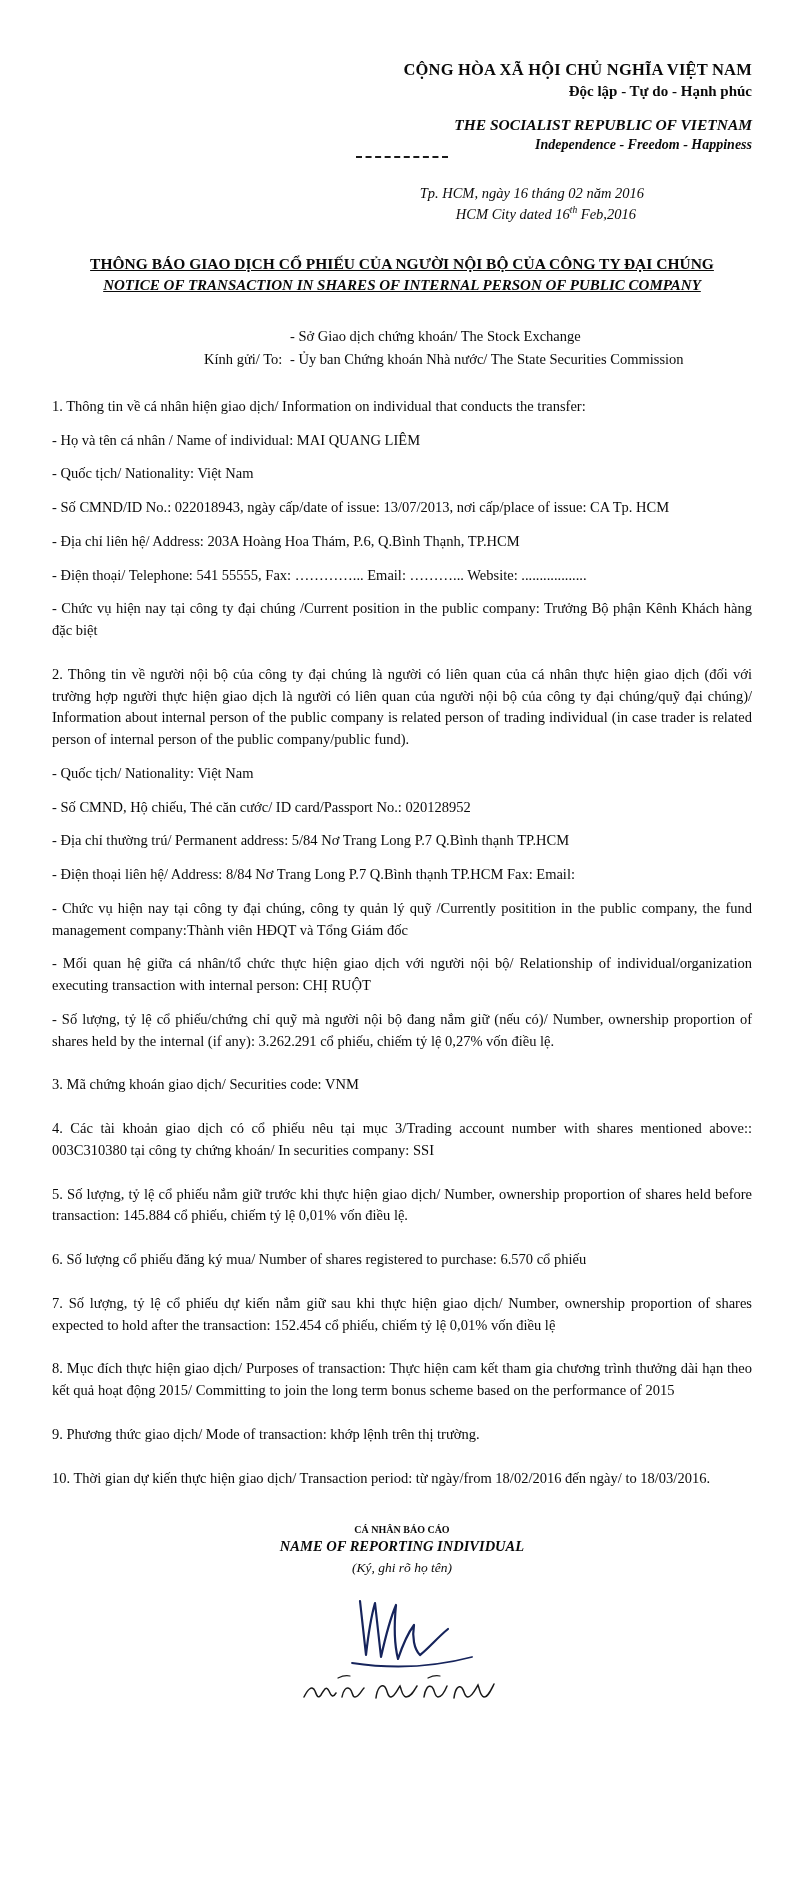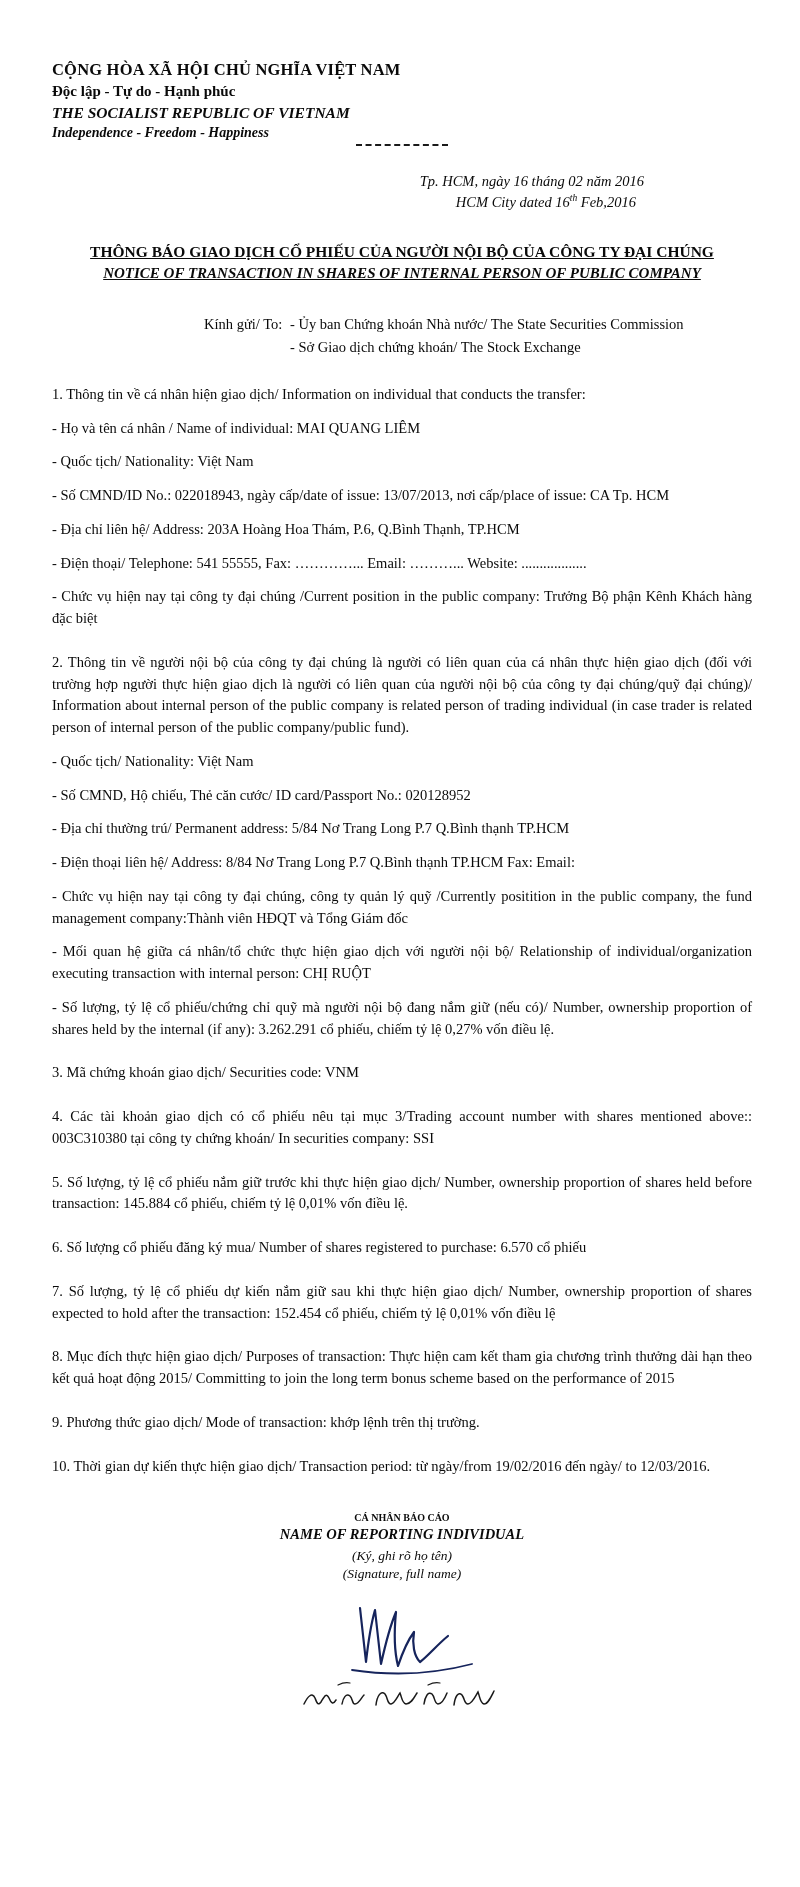--- a/index.html
+++ b/index.html
@@ -17,40 +17,40 @@
     color: #0a0a0a;
     box-sizing: border-box;
     overflow: hidden;
   }
   .sheet {
     position: absolute;
     left: 52px;
     top: 60px;
     width: 700px;
   }
-  .center { text-align: left; font-family: Liberation Serif, serif; }
+  .center { text-align: right; font-family: Liberation Serif, serif; }
 
   .hdr-line1 {
     font-size: 16.5px;
     font-weight: bold;
     letter-spacing: 0.2px;
     line-height: 1.25;
   }
   .hdr-line2 {
     font-size: 15px;
     font-weight: bold;
     line-height: 1.3;
     margin-top: 1px;
   }
   .hdr-line3 {
     font-size: 15.5px;
     font-weight: bold;
     font-style: italic;
     line-height: 1.3;
-    margin-top: 2px;
+    margin-top: 14px;
   }
   .hdr-line4 {
     font-size: 14px;
     font-weight: bold;
     font-style: italic;
     line-height: 1.3;
     margin-top: 1px;
   }
   .rule {
     margin: 2px auto 0 auto;
@@ -164,26 +164,26 @@
       <div class="l2"><span>HCM City dated 16</span><sup>th</sup><span> Feb,2016</span></div>
     </div>
 
     <div class="title">
       <div class="t1">THÔNG BÁO GIAO DỊCH CỔ PHIẾU CỦA NGƯỜI NỘI BỘ CỦA CÔNG TY ĐẠI CHÚNG</div>
       <div class="t2">NOTICE OF TRANSACTION IN SHARES OF INTERNAL PERSON OF PUBLIC COMPANY</div>
     </div>
 
     <div class="recipients">
       <div class="rrow">
+        <div class="rlabel"></div>
+        <div class="rtext">- Sở Giao dịch chứng khoán/ The Stock Exchange</div>
+      </div>
+      <div class="rrow">
         <div class="rlabel">Kính gửi/ To:</div>
         <div class="rtext">- Ủy ban Chứng khoán Nhà nước/ The State Securities Commission</div>
-      </div>
-      <div class="rrow">
-        <div class="rlabel"></div>
-        <div class="rtext">- Sở Giao dịch chứng khoán/ The Stock Exchange</div>
       </div>
     </div>
 
     <div class="body">
 
       <p class="p gap">1. Thông tin về cá nhân hiện giao dịch/ Information on individual that conducts the transfer:</p>
       <p class="p gap-sm">- Họ và tên cá nhân / Name of individual: MAI QUANG LIÊM</p>
       <p class="p gap-sm">- Quốc tịch/ Nationality: Việt Nam</p>
       <p class="p gap-sm">- Số CMND/ID No.: 022018943, ngày cấp/date of issue: 13/07/2013, nơi cấp/place of issue: CA Tp. HCM</p>
       <p class="p gap-sm">- Địa chỉ liên hệ/ Address: 203A Hoàng Hoa Thám, P.6, Q.Bình Thạnh, TP.HCM</p>
@@ -199,28 +199,27 @@
       <p class="p gap-sm">- Mối quan hệ giữa cá nhân/tổ chức thực hiện giao dịch với người nội bộ/ Relationship of individual/organization executing transaction with internal person: CHỊ RUỘT</p>
       <p class="p gap-sm">- Số lượng, tỷ lệ cổ phiếu/chứng chỉ quỹ mà người nội bộ đang nắm giữ (nếu có)/ Number, ownership proportion of shares held by the internal (if any): 3.262.291 cổ phiếu, chiếm tỷ lệ 0,27% vốn điều lệ.</p>
 
       <p class="p gap-lg">3. Mã chứng khoán giao dịch/ Securities code: VNM</p>
       <p class="p gap-lg">4. Các tài khoản giao dịch có cổ phiếu nêu tại mục 3/Trading account number with shares mentioned above:: 003C310380 tại công ty chứng khoán/ In securities company: SSI</p>
       <p class="p gap-lg">5. Số lượng, tỷ lệ cổ phiếu nắm giữ trước khi thực hiện giao dịch/ Number, ownership proportion of shares held before transaction: 145.884 cổ phiếu, chiếm tỷ lệ 0,01% vốn điều lệ.</p>
       <p class="p gap-lg">6. Số lượng cổ phiếu đăng ký mua/ Number of shares registered to purchase: 6.570 cổ phiếu</p>
       <p class="p gap-lg">7. Số lượng, tỷ lệ cổ phiếu dự kiến nắm giữ sau khi thực hiện giao dịch/ Number, ownership proportion of shares expected to hold after the transaction: 152.454 cổ phiếu, chiếm tỷ lệ 0,01% vốn điều lệ</p>
       <p class="p gap-lg">8. Mục đích thực hiện giao dịch/ Purposes of transaction: Thực hiện cam kết tham gia chương trình thưởng dài hạn theo kết quả hoạt động 2015/ Committing to join the long term bonus scheme based on the performance of 2015</p>
       <p class="p gap-lg">9. Phương thức giao dịch/ Mode of transaction: khớp lệnh trên thị trường.</p>
-      <p class="p gap-lg">10. Thời gian dự kiến thực hiện giao dịch/ Transaction period: từ ngày/from 19/02/2016 đến ngày/ to 12/03/2016.</p>
+      <p class="p gap-lg">10. Thời gian dự kiến thực hiện giao dịch/ Transaction period: từ ngày/from 18/02/2016 đến ngày/ to 18/03/2016.</p>
     </div>
 
     <div class="sigblock">
       <div class="s1">CÁ NHÂN BÁO CÁO</div>
       <div class="s2">NAME OF REPORTING INDIVIDUAL</div>
       <div class="s3">(Ký, ghi rõ họ tên)</div>
-      <div class="s4">(Signature, full name)</div>
 
       <div class="signature">
         <svg width="320" height="126" viewBox="0 0 320 126" fill="none" xmlns="http://www.w3.org/2000/svg" aria-hidden="true">
 
           <path d="M118 16 C120 34, 122 52, 124 70 C126 52, 129 32, 133 18 C135 36, 137 54, 139 72 C143 54, 148 34, 154 20 C152 40, 152 58, 156 74 C160 62, 166 48, 172 40 C170 52, 172 64, 178 70 C186 64, 196 52, 206 44" stroke="#16245c" stroke-width="2.2" stroke-linecap="round" stroke-linejoin="round"></path>
           <path d="M110 78 C150 84, 192 82, 230 72" stroke="#16245c" stroke-width="1.8" stroke-linecap="round"></path>
 
           <path d="M62 112 C66 104, 70 100, 73 106 C75 111, 76 114, 79 110 C82 105, 84 100, 87 106 C89 111, 91 113, 94 108" stroke="#1a1a1a" stroke-width="1.5" stroke-linecap="round" fill="none"></path>
           <path d="M100 112 C101 106, 104 101, 108 104 C111 107, 110 112, 113 112 C117 112, 119 106, 122 103" stroke="#1a1a1a" stroke-width="1.5" stroke-linecap="round" fill="none"></path>
           <path d="M134 113 C135 104, 139 98, 143 102 C146 106, 145 112, 149 112 C153 111, 155 105, 158 101 C160 106, 160 111, 164 112 C169 112, 172 106, 175 101" stroke="#1a1a1a" stroke-width="1.5" stroke-linecap="round" fill="none"></path>

